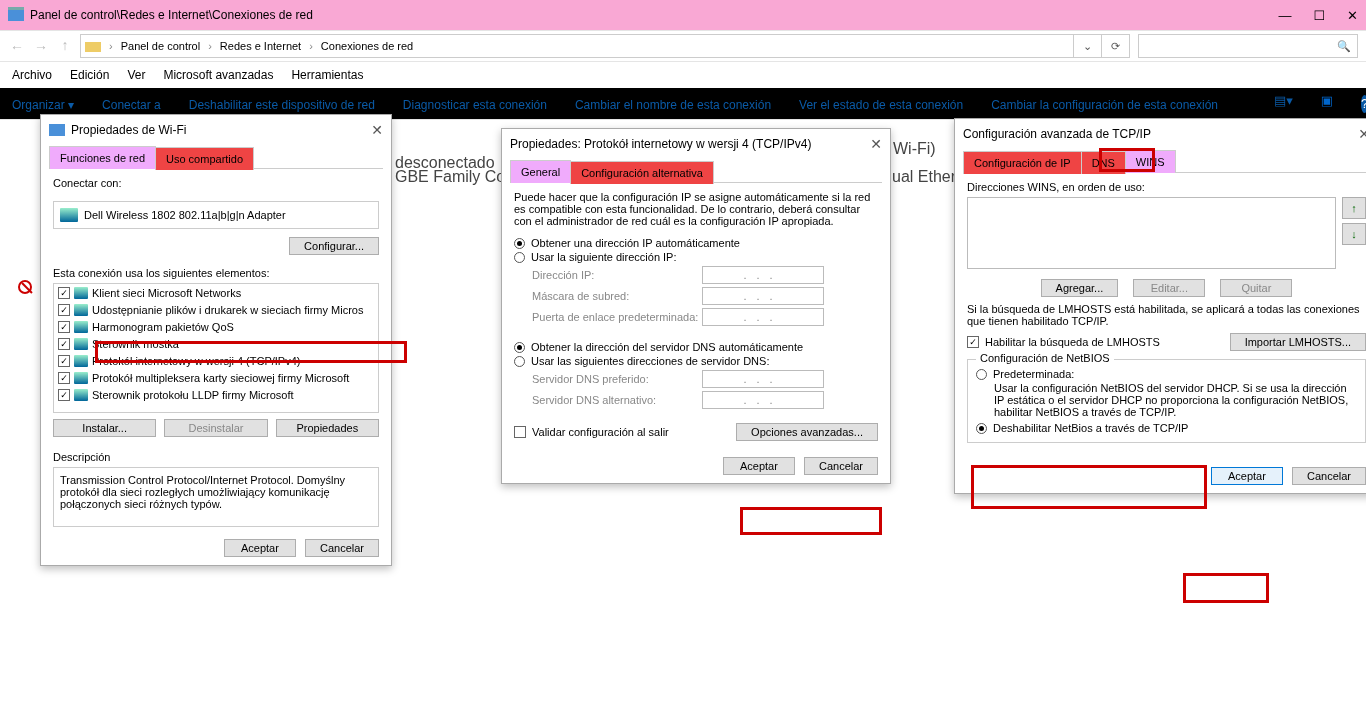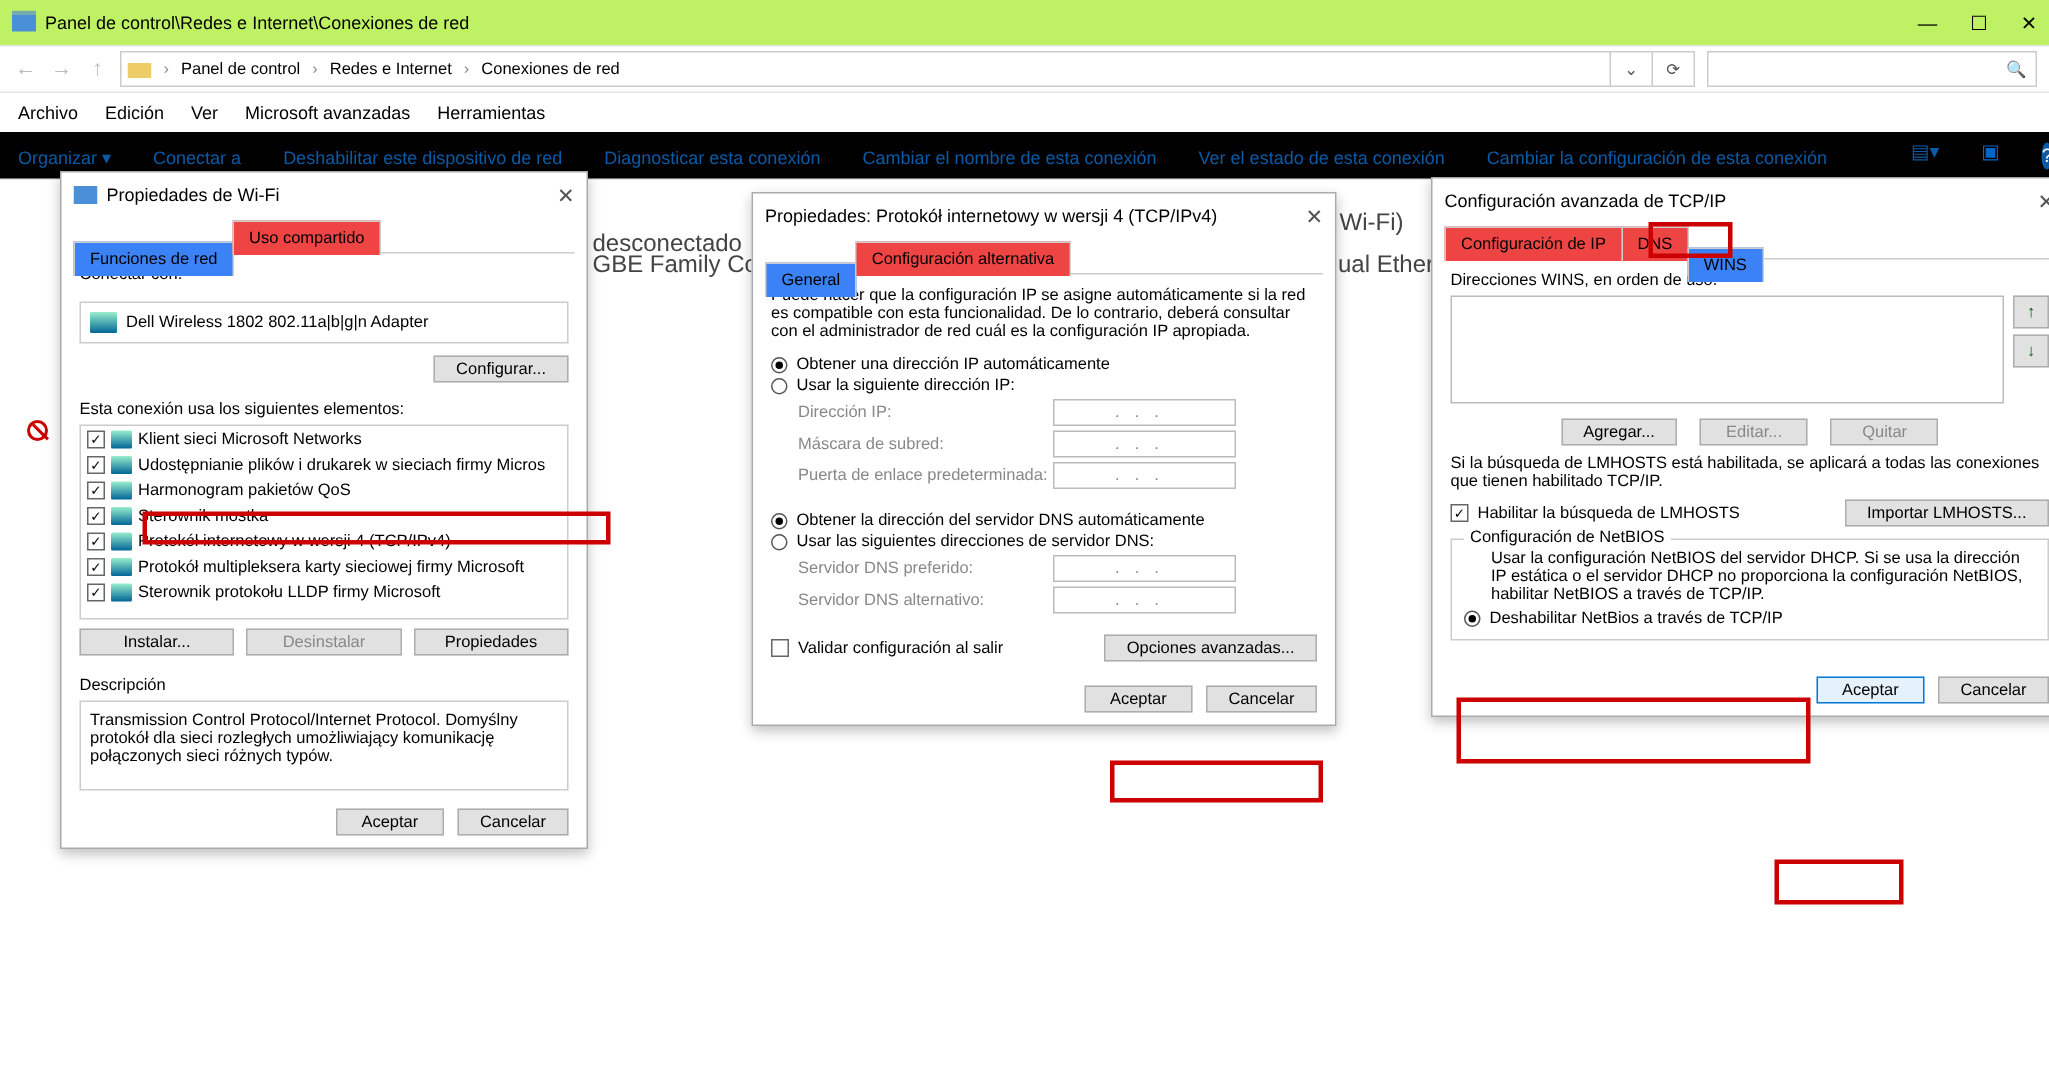--- a/index.html
+++ b/index.html
@@ -1,17 +1,17 @@
 <!DOCTYPE html>
 <html><head>
 <meta charset="utf-8">
 <style>
 *{box-sizing:border-box;margin:0;padding:0;font-family:"Segoe UI",Tahoma,sans-serif;font-size:11px;color:#000}
 body{background:#fff;width:1366px;height:728px;position:relative;overflow:hidden}
-.titlebar{height:30px;display:flex;align-items:center;padding:0 8px;background:#bef264}
+.titlebar{height:30px;display:flex;align-items:center;padding:0 8px;background:#f9a8d4}
 .titlebar .ico{width:16px;height:16px;margin-right:6px}
 .titlebar .title{font-size:12px}
 .titlebar .winbtns{margin-left:auto;display:flex;gap:22px;color:#555}
 .titlebar .winbtns span{font-size:13px}
 .navrow{height:32px;display:flex;align-items:center;padding:0 8px;border-top:1px solid #e5e5e5;border-bottom:1px solid #e5e5e5}
 .navrow .arrow{width:18px;height:18px;color:#bbb;margin-right:6px;font-size:14px;text-align:center}
 .navrow .addrbox{flex:1;border:1px solid #ccc;height:24px;display:flex;align-items:center;padding:0 4px;background:#fff}
 .navrow .addrbox .folder{width:16px;height:16px;margin-right:4px}
 .navrow .crumb{padding:0 4px}
 .navrow .crumb.sep{color:#888}
@@ -29,21 +29,21 @@
 .content{position:relative;height:630px;background:#fff}
 .bgitem{position:absolute;color:#444;font-size:16px}
 .prohibit{position:absolute;left:18px;top:160px;width:14px;height:14px;border:2px solid #c00;border-radius:50%}
 .prohibit::after{content:"";position:absolute;left:0;top:5px;width:14px;height:2px;background:#c00;transform:rotate(45deg)}
 
 .dlg{position:absolute;background:#fff;border:1px solid #aaa;box-shadow:0 3px 8px rgba(0,0,0,.25)}
 .dlg .dlgtitle{height:30px;display:flex;align-items:center;padding:0 8px}
 .dlg .dlgtitle span.t{font-size:12px}
 .dlg .dlgtitle .close{margin-left:auto;color:#555;font-size:14px}
 .tabs{display:flex;border-bottom:1px solid #ccc;margin:0 8px}
-.tabs .tab{padding:5px 10px;border:1px solid #ccc;border-bottom:0;background:#3b82f6;margin-right:-1px;position:relative;top:16px}
+.tabs .tab{padding:5px 10px;border:1px solid #ccc;border-bottom:0;background:#f0abfc;margin-right:-1px;position:relative;top:1px}
 .tabs .tab.inactive{background:#ef4444;top:2px}
 .fieldsection{padding:8px 12px}
 .btn{background:#e1e1e1;border:1px solid #adadad;padding:2px 14px;font-size:11px;min-width:72px;text-align:center;display:inline-block}
 .btn.primary{border:1px solid #0078d7;background:#e5f1fb}
 .btn.disabled{color:#888}
 .dlgfooter{text-align:right;padding:8px 12px}
 .dlgfooter .btn{margin-left:6px}
 
 #dlg1{left:40px;top:114px;width:352px}
 #dlg1 .adapter{display:flex;align-items:center;height:28px;border:1px solid #ccc;margin:4px 12px;padding:0 6px;background:#fff}
@@ -314,20 +314,24 @@
     </div>
     <div style="margin:6px 0">Si la búsqueda de LMHOSTS está habilitada, se aplicará a todas las conexiones que tienen habilitado TCP/IP.</div>
     <div style="display:flex;align-items:center">
       <span class="ck3">✓</span>
       <span>Habilitar la búsqueda de LMHOSTS</span>
       <span style="flex:1"></span>
       <span class="btn" style="min-width:120px">Importar LMHOSTS...</span>
     </div>
     <div class="group">
       <span class="legend">Configuración de NetBIOS</span>
+      <div class="radio3">
+          <span class="rdot"></span>
+          <span>Predeterminada:</span>
+        </div>
       <div style="margin-left:18px;margin-bottom:4px">Usar la configuración NetBIOS del servidor DHCP. Si se usa la dirección IP estática o el servidor DHCP no proporciona la configuración NetBIOS, habilitar NetBIOS a través de TCP/IP.</div>
       <div class="radio3">
           <span class="rdot sel"></span>
           <span>Deshabilitar NetBios a través de TCP/IP</span>
         </div>
     </div>
   </div>
   <div class="dlgfooter">
     <span class="btn primary">Aceptar</span>
     <span class="btn">Cancelar</span>

